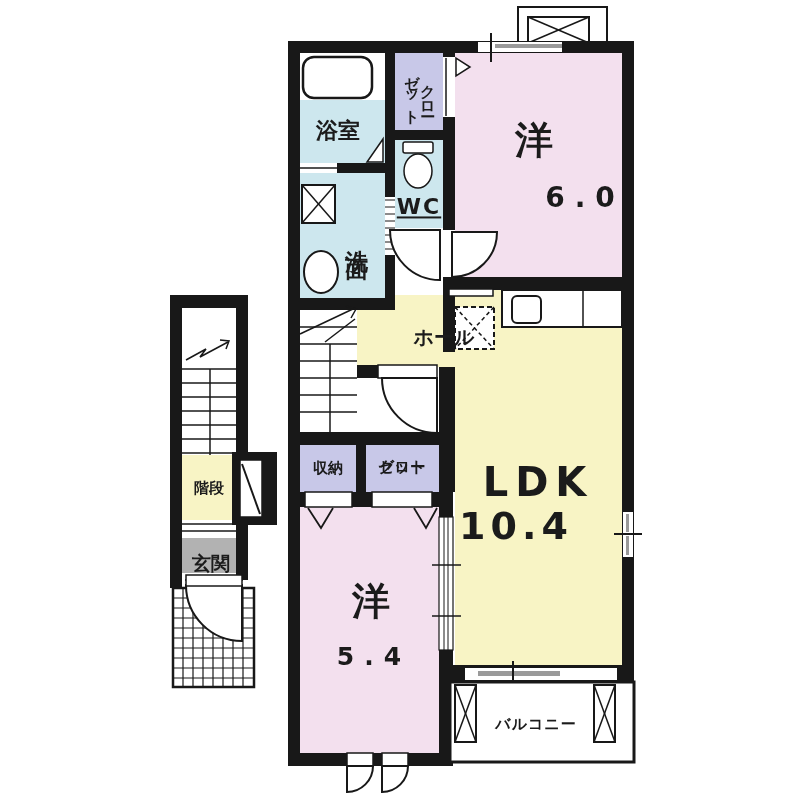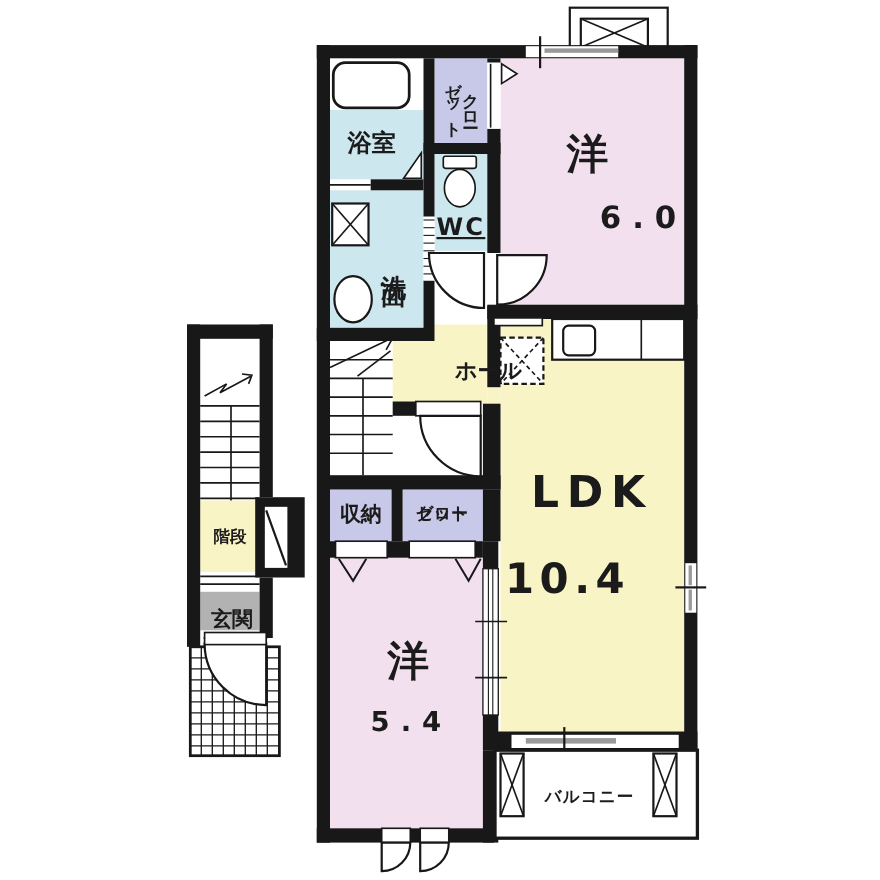--- a/index.html
+++ b/index.html
@@ -21,23 +21,23 @@
               font-weight:bold;white-space:nowrap;line-height:1.05;text-align:center;}
   .vtext{writing-mode:vertical-rl;}
   .vtext div{position:static;transform:none;}
   .l-bath{left:338px;top:131px;font-size:22px;}
   .l-wash{left:357px;top:240px;font-size:23px;letter-spacing:9px;}
   .l-wc{left:419px;top:207px;font-size:22px;letter-spacing:2px;text-decoration:underline;}
   .l-clup{left:419px;top:91px;font-size:15px;line-height:1.25;}
   .l-w6a{left:534px;top:141px;font-size:38px;}
   .l-w6b{left:537px;top:198px;font-size:28px;letter-spacing:10px;margin-left:48px;}
   .l-hall{left:400px;top:337px;font-size:20px;margin-left:44px;}
-  .l-ldk{left:538px;top:448px;font-size:40px;letter-spacing:7px;}
+  .l-ldk{left:538px;top:482px;font-size:40px;letter-spacing:7px;}
   .l-ldkn{left:516px;top:527px;font-size:38px;letter-spacing:5px;}
-  .l-sto{left:328px;top:469px;font-size:19px;}
+  .l-sto{left:328px;top:469px;font-size:15px;}
   .l-clmd{left:402px;top:467px;font-size:15.5px;line-height:1.2;}
   .l-w5a{left:371px;top:602px;font-size:38px;}
   .l-w5b{left:374px;top:657px;font-size:25px;letter-spacing:10px;}
   .l-bal{left:536px;top:725px;font-size:15px;letter-spacing:1px;}
   .l-kai{left:209px;top:489px;font-size:15px;}
   .l-gen{left:211px;top:564px;font-size:19px;}
 </style>
 </head>
 <body>
 

